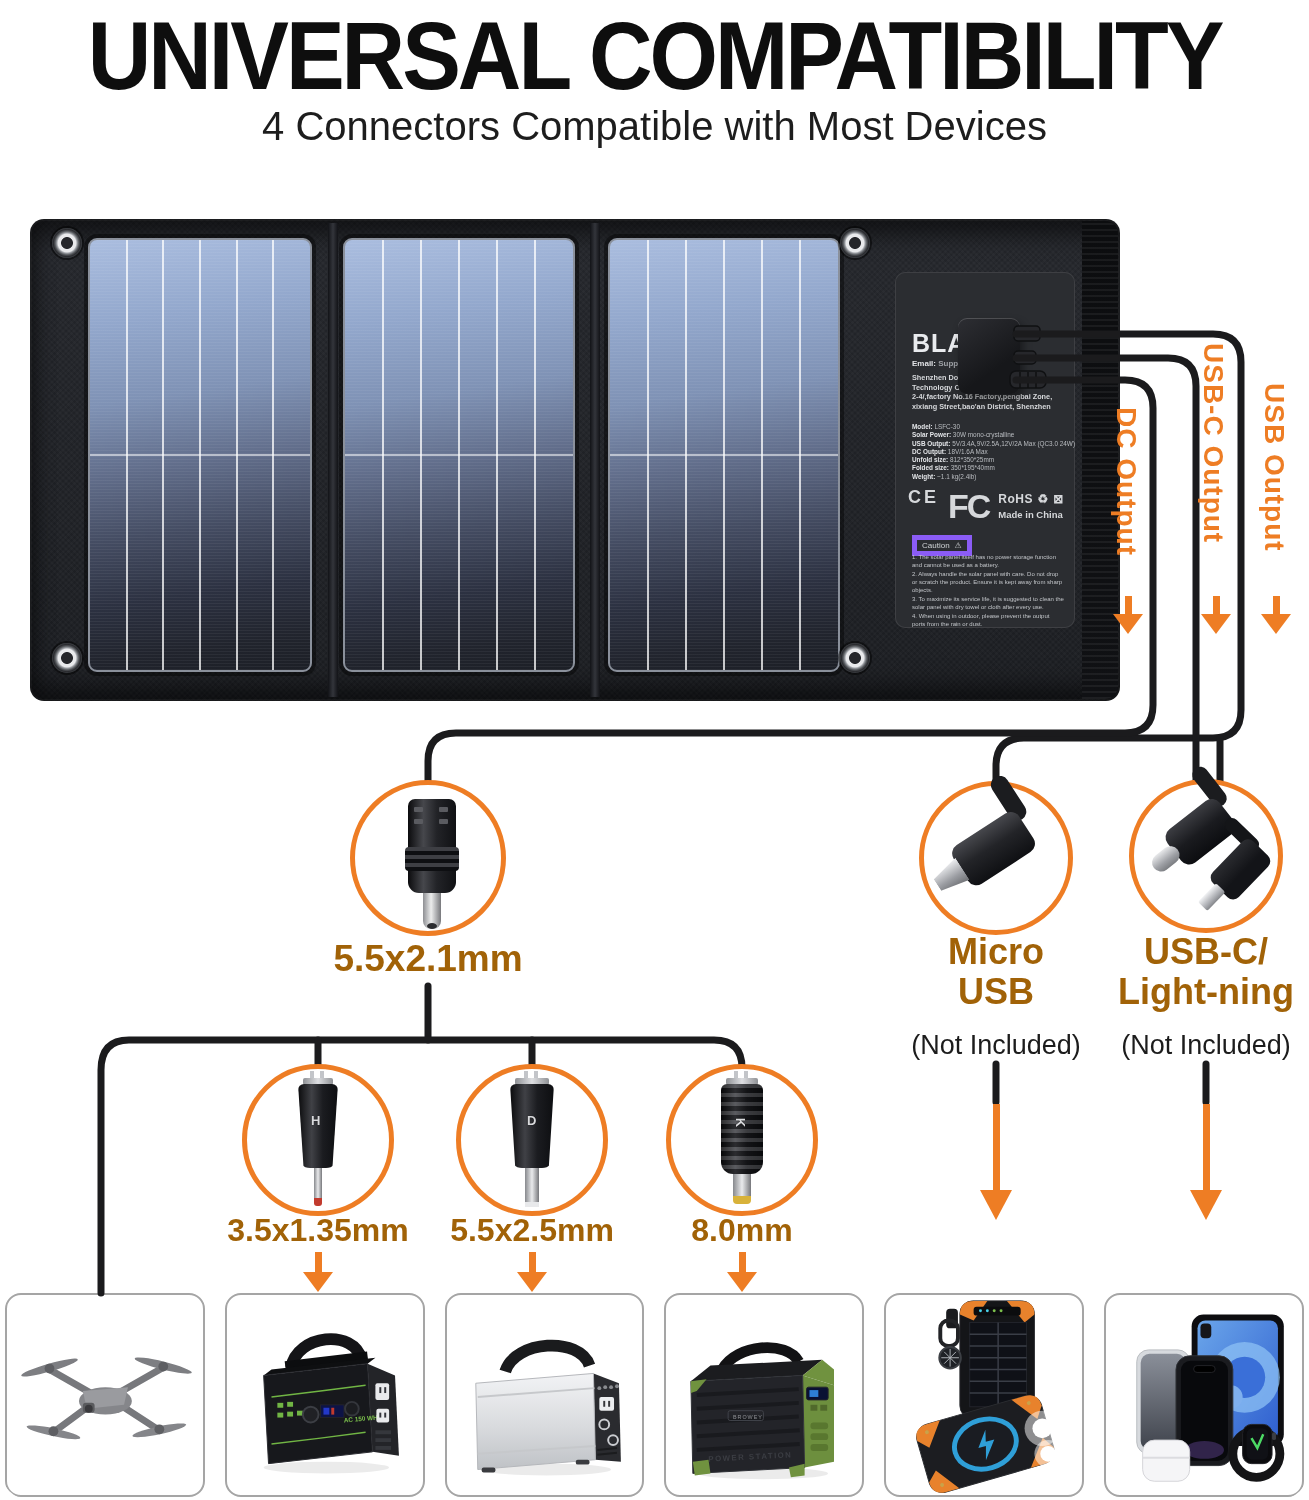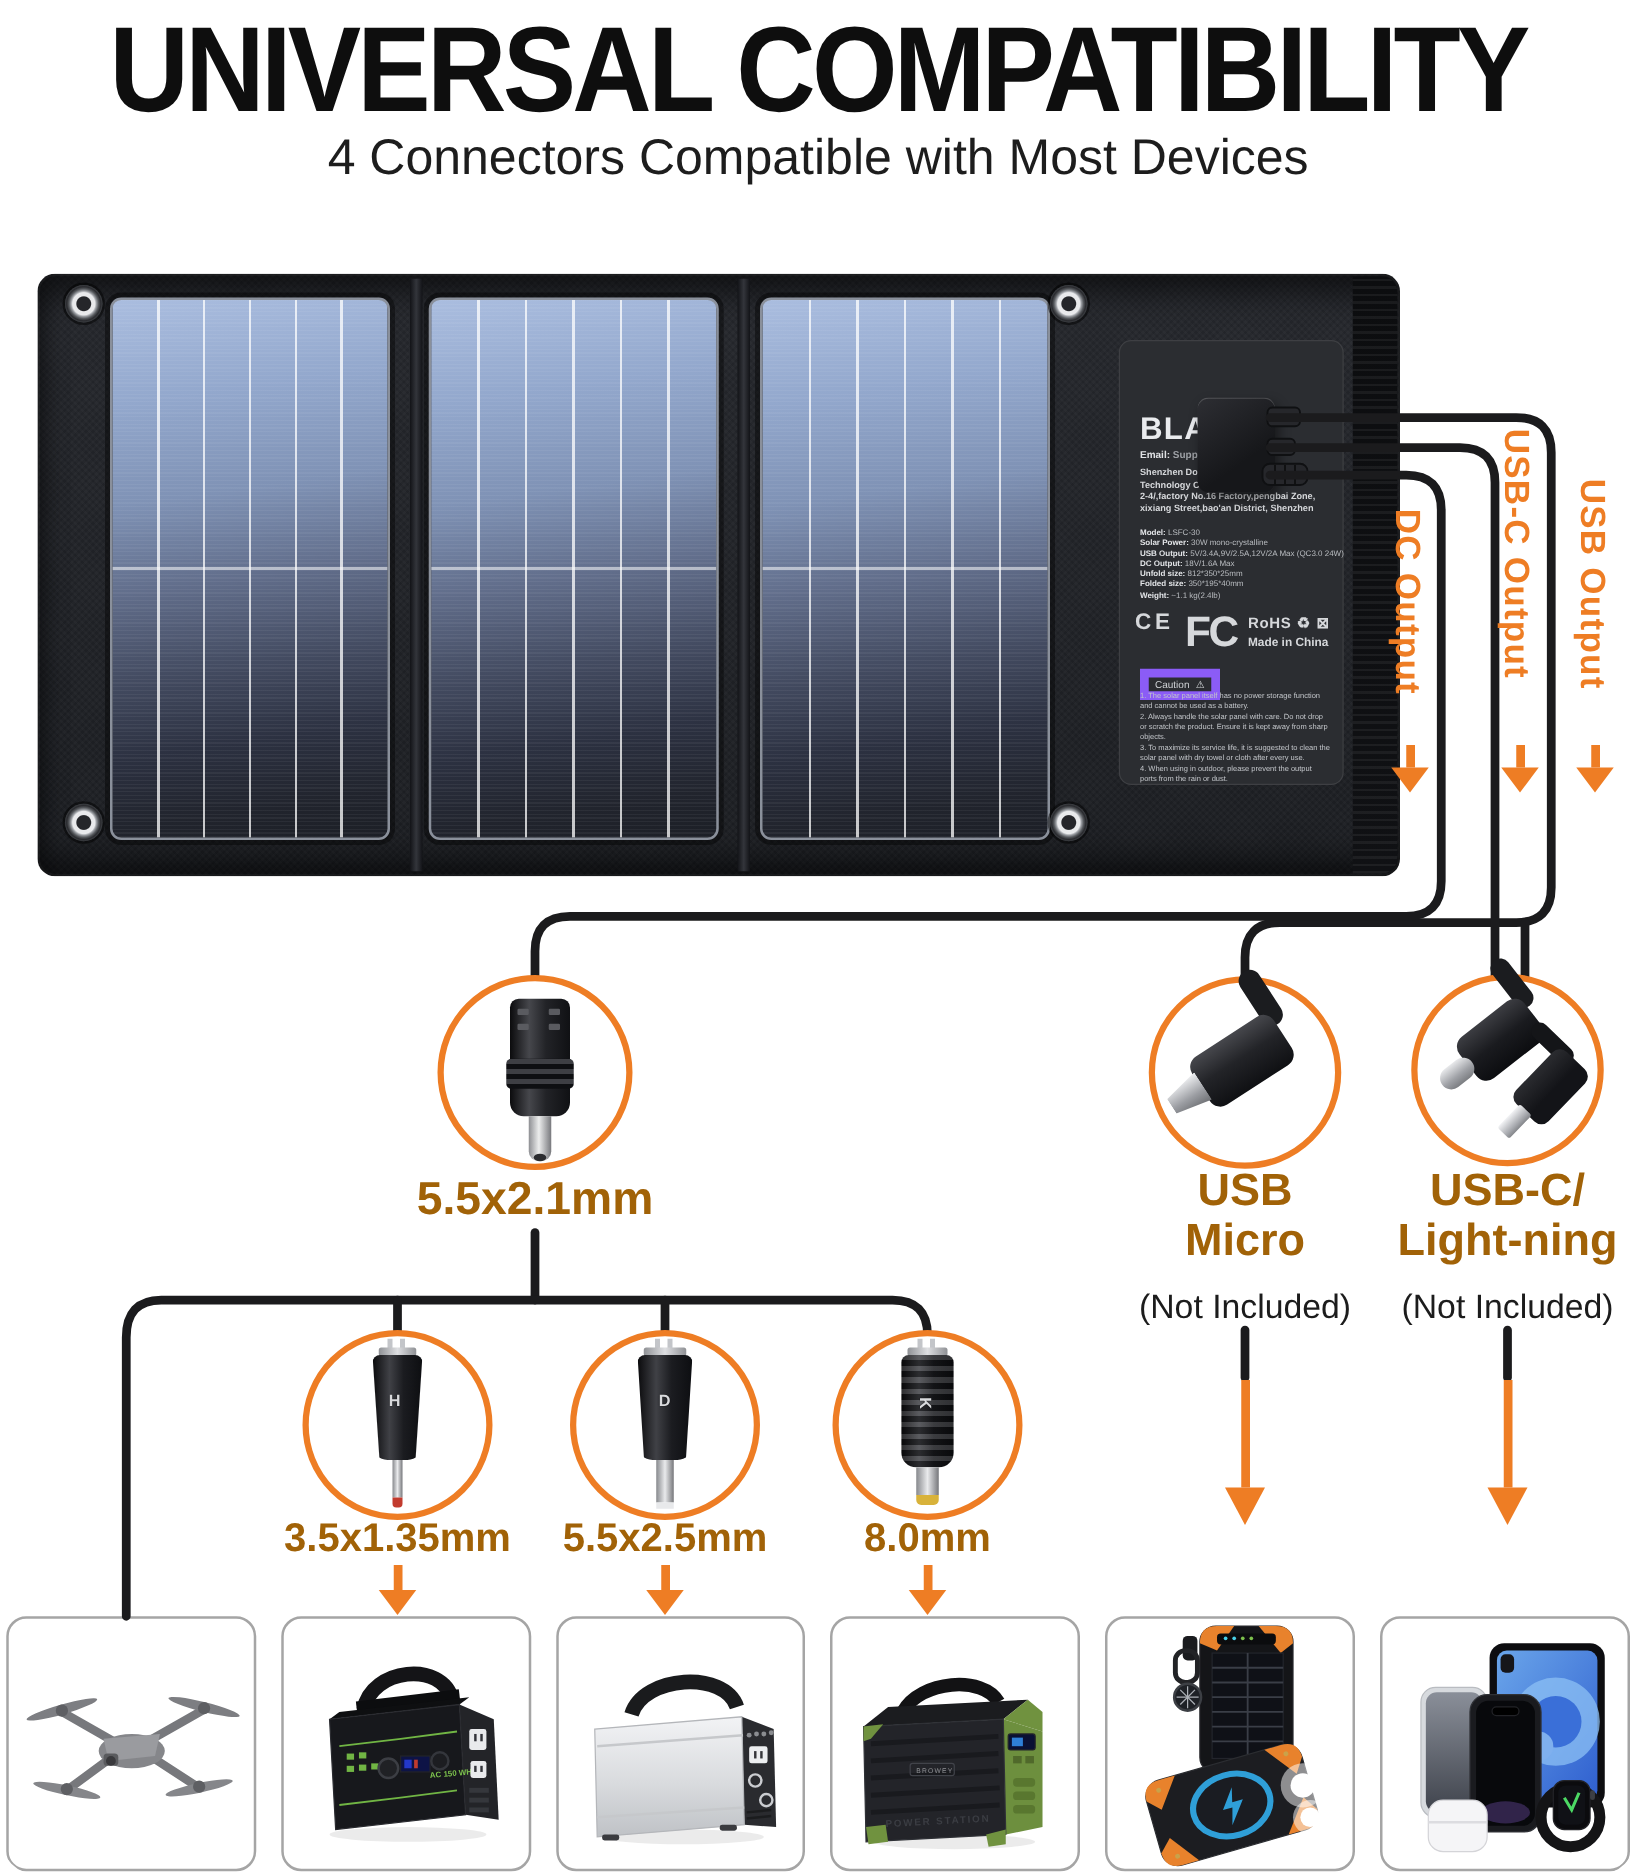--- a/index.html
+++ b/index.html
@@ -77,21 +77,21 @@
   .fl-specs { position:absolute; left:16px; top:150px; font-size:6.4px; line-height:8.3px; color:#b9bcc0; white-space:nowrap; }
   .fl-specs b { color:#e3e5e8; }
   .fl-certs { position:absolute; left:12px; top:214px; display:flex; align-items:flex-start; gap:9px; color:#d6d8db; }
   .cert-ce  { font-size:18px; letter-spacing:3px; font-weight:600; }
   .cert-fcc { font-size:34px; font-weight:bold; letter-spacing:-2px; }
   .cert-col { padding-top:2px; }
   .cert-rohs{ font-size:12px; font-weight:bold; letter-spacing:.5px; }
   .cert-made{ font-size:9.5px; font-weight:bold; margin-top:2px; }
   .caution-box {
     position:absolute; left:16px; top:262px; font-size:8px; color:#cfd2d5;
-    border:7px solid #8b5cf6; padding:1px 5px; display:inline-flex; gap:5px; align-items:center;
+    border:5px solid #8b5cf6; padding:1px 5px; display:inline-flex; gap:5px; align-items:center;
   }
   .fl-cautions { position:absolute; left:16px; top:280px; width:152px; font-size:6px; line-height:8px; color:#c2c5c9; }
   .fl-cautions div { margin-bottom:1px; }
   .hub {
     position:absolute; left:928px; top:99px; width:62px; height:76px; border-radius:9px;
     background:linear-gradient(145deg,#2d2e33,#16171a 65%);
     box-shadow: inset 0 1px 0 rgba(255,255,255,.18), 3px 5px 9px rgba(0,0,0,.45);
   }
   
   #wires { position:absolute; left:0; top:0; z-index:3; pointer-events:none; }
@@ -282,22 +282,22 @@
   <div class="clabel big" style="left:278px;top:938px;width:300px">5.5x2.1mm</div>
 
   <div class="ccircle" style="left:919px;top:781px;width:154px;height:154px">
     <div class="grp" style="left:20px;top:26px;width:110px;height:90px;transform:rotate(-33deg)">
       <div class="mu-cable"></div>
         <div class="mu-body"></div>
         <div class="mu-tip"></div>
     </div>
   </div>
   <div class="clabel two" style="left:896px;top:932px;width:200px">
-    <div>USB</div>
-      <div>Micro</div>
+    <div>Micro</div>
+      <div>USB</div>
   </div>
   <div class="note" style="left:896px;top:1030px;width:200px">(Not Included)</div>
   <div class="oarrow long" style="left:980px;top:1104px">
       <div class="stem" style="height:86px"></div>
       <div class="head"></div>
     </div>
 
   <div class="ccircle" style="left:1129px;top:779px;width:154px;height:154px">
     <div class="grp" style="left:12px;top:16px;width:104px;height:80px;transform:rotate(-38deg)">
       <div class="uc-cable"></div>

